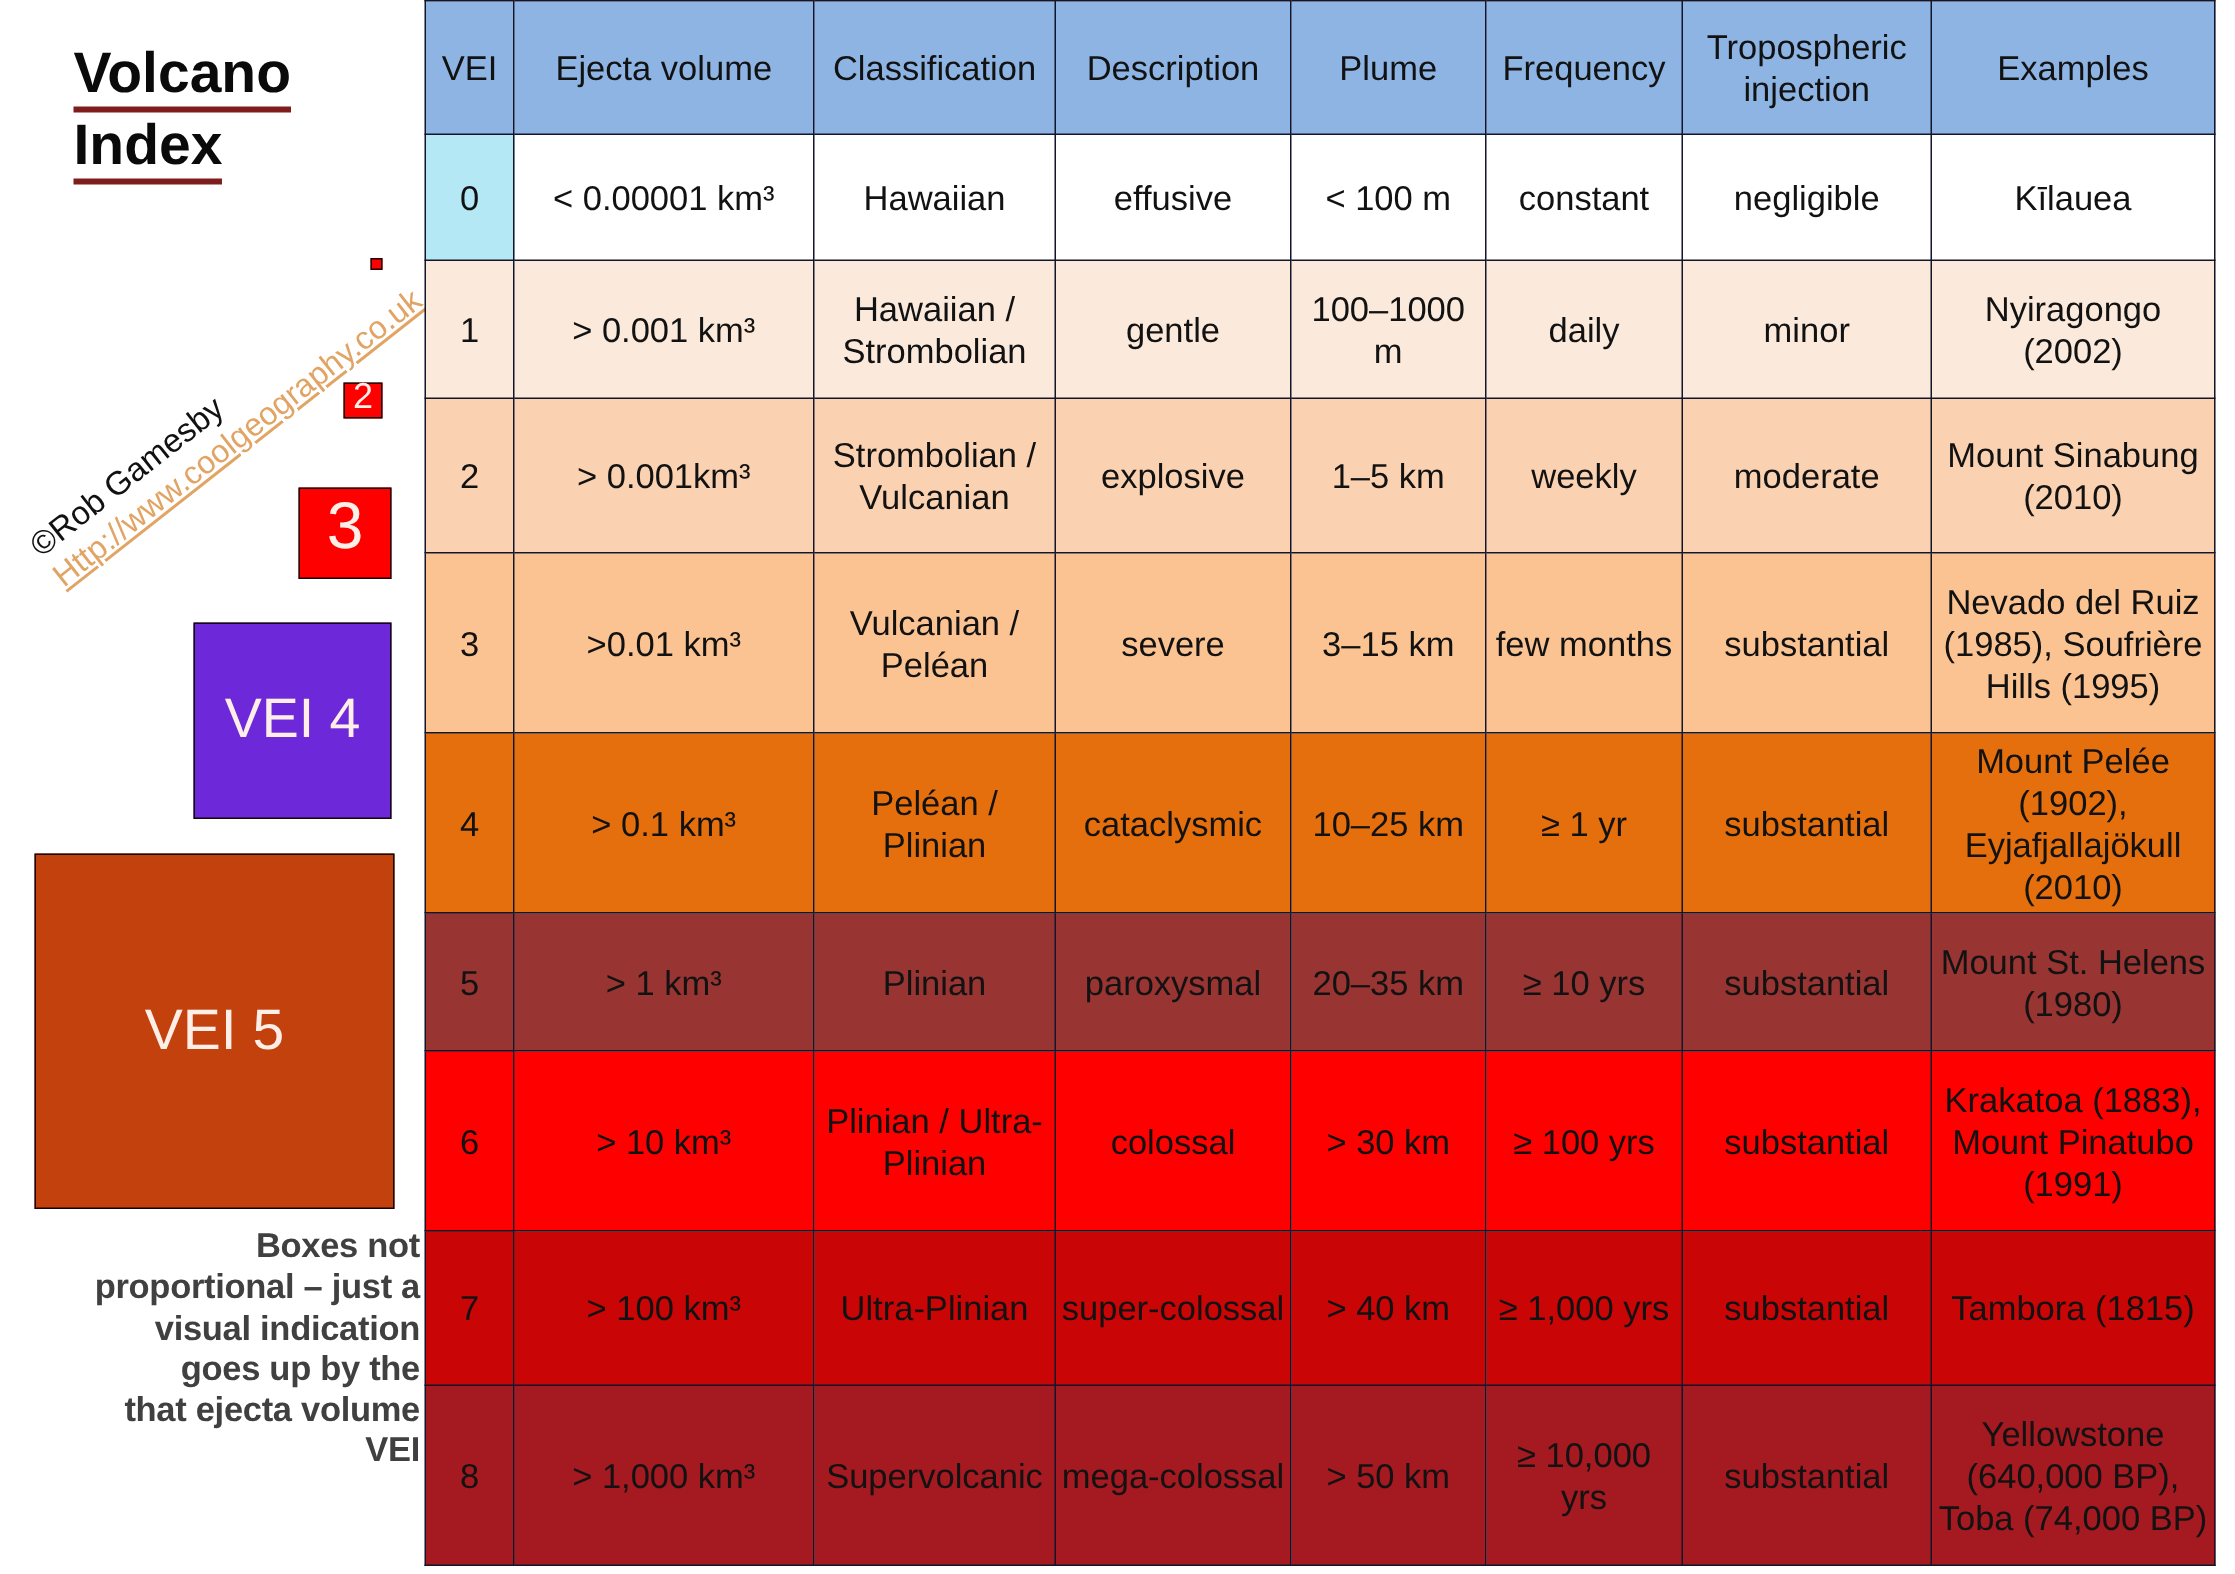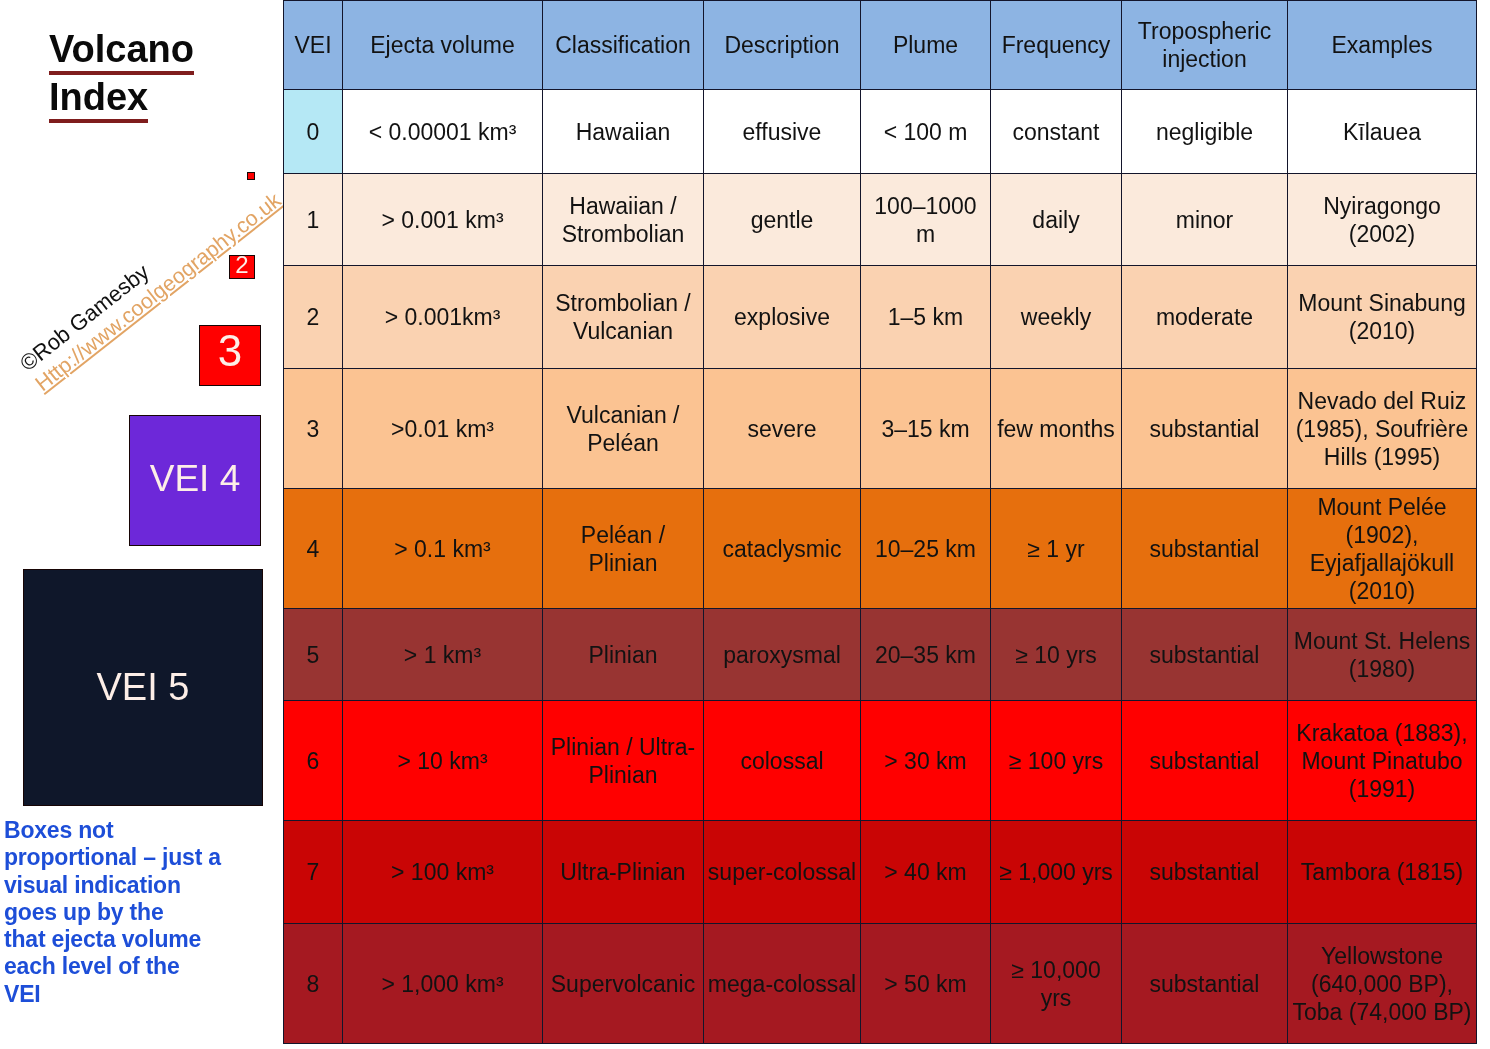--- a/index.html
+++ b/index.html
@@ -15,22 +15,22 @@
   #wm{position:absolute;left:0;top:0;width:1490px;height:1049px;pointer-events:none;}
   #wm .wmline{position:absolute;transform-origin:0 100%;white-space:nowrap;}
   #wm .auth{left:33px;top:347px;height:32px;line-height:32px;font-size:22px;transform:rotate(-38.2deg);}
   #wm .url{left:48px;top:367px;height:32px;line-height:32px;font-size:21.5px;
            text-decoration:underline;text-underline-offset:2px;transform:rotate(-38.2deg);}
 
   .rbox{position:absolute;border:1.3px solid #170505;box-sizing:border-box;color:#fdeee7;
         display:flex;align-items:center;justify-content:center;}
   .rbox span{position:relative;}
 
-  #cap{position:absolute;left:4px;top:817px;width:276px;text-align:left;font-weight:bold;
-       font-size:23px;line-height:27.3px;color:#1d4ed8;letter-spacing:-0.2px;}
+  #cap{position:absolute;left:4px;top:817px;width:276px;text-align:right;font-weight:bold;
+       font-size:23px;line-height:27.3px;color:#404040;letter-spacing:-0.2px;}
 
   
   #tbl{position:absolute;left:283px;top:0;border-collapse:collapse;table-layout:fixed;}
   #tbl td{border:1.5px solid #13152b;text-align:center;vertical-align:middle;color:#121212;
           font-size:23px;line-height:28px;padding:0 3px;}
 </style>
 </head>
 <body>
 
 <div id="page">
@@ -50,31 +50,30 @@
     </div>
   <div class="rbox" id="b1" style="left: 229px; top: 255px; width: 26px; height: 24px; font-size: 24px; background: rgb(255, 0, 0);">
       <span style="top: -2px;">2</span>
     </div>
   <div class="rbox" id="b2" style="left: 199px; top: 325px; width: 62px; height: 61px; font-size: 44px; background: rgb(255, 0, 0);">
       <span style="top: -5px;">3</span>
     </div>
   <div class="rbox" id="b3" style="left: 129px; top: 415px; width: 132px; height: 131px; font-size: 37px; background: #6d28d9;">
       <span style="top: -2px;">VEI 4</span>
     </div>
-  <div class="rbox" id="b4" style="left: 23px; top: 569px; width: 240px; height: 237px; font-size: 38px; background: #0f172a;">
+  <div class="rbox" id="b4" style="left: 23px; top: 569px; width: 240px; height: 237px; font-size: 38px; background: #c2410c;">
       <span style="top: 0px;">VEI 5</span>
     </div>
 
   <div id="cap">
       <div>Boxes not</div>
       <div>proportional – just a</div>
       <div>visual indication</div>
       <div>goes up by the</div>
       <div>that ejecta volume</div>
-      <div>each level of the</div>
       <div>VEI</div>
     </div>
 
   <table id="tbl">
     <colgroup id="cg">
         <col style="width: 59px;">
         <col style="width: 200px;">
         <col style="width: 161px;">
         <col style="width: 157px;">
         <col style="width: 130px;">

